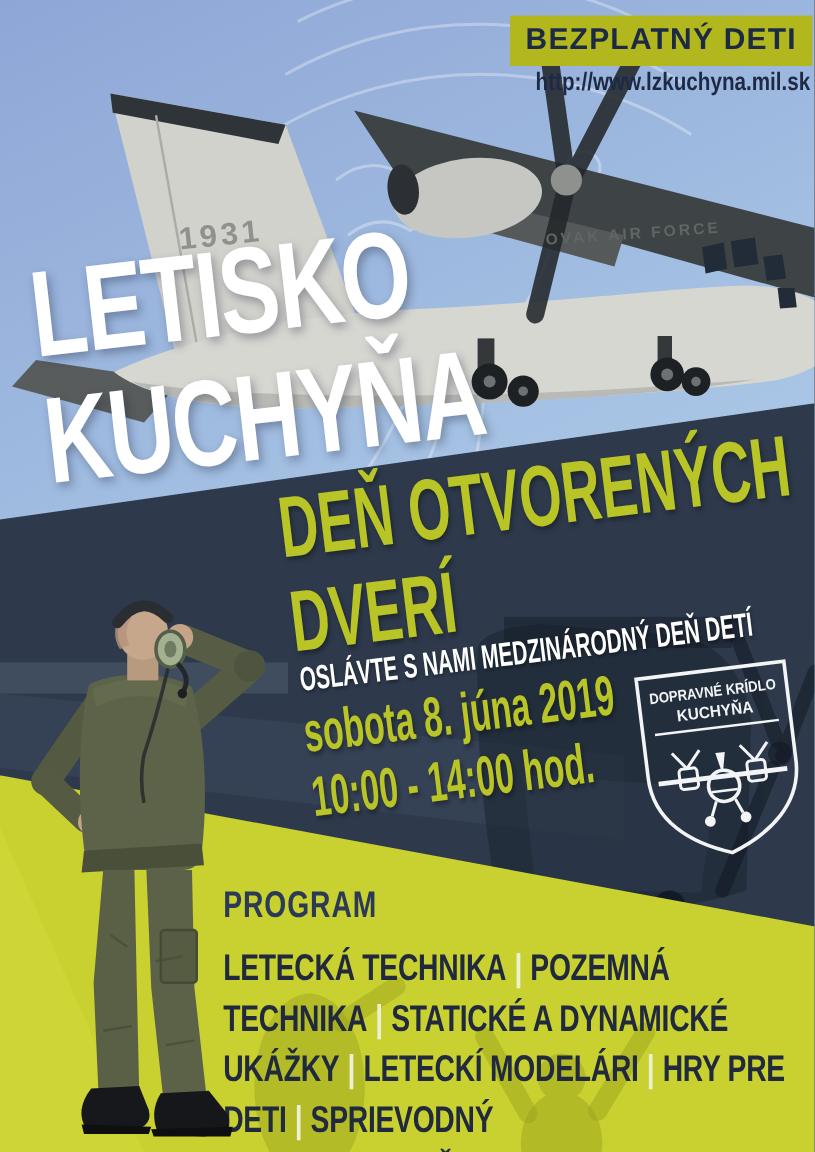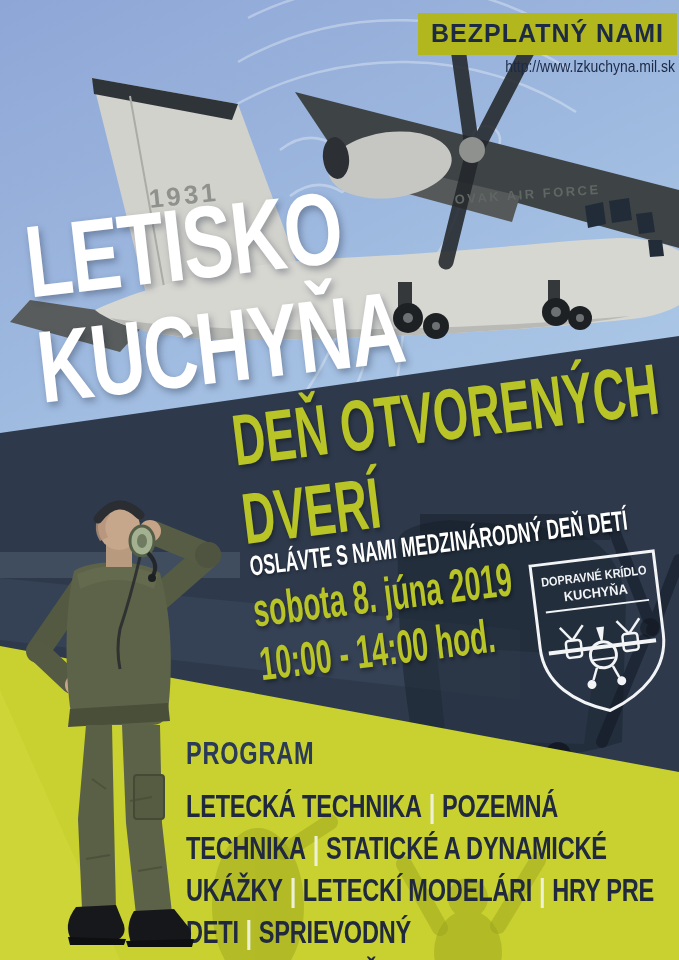--- a/index.html
+++ b/index.html
@@ -11,21 +11,21 @@
   .layer{position:absolute;left:0;top:0;width:679px;height:960px;pointer-events:none;}
   
   .free-badge{
     position:absolute;top:13px;right:2px;z-index:7;
     background:var(--badge_bg,#b2b71d);color:var(--navy_text,#1c2a46);
     font-size:25px;font-weight:700;letter-spacing:1px;
     padding:6px 13px 7px 13px;white-space:nowrap;
   }
   .website{
     position:absolute;top:57px;right:4px;z-index:7;
-    color:var(--navy_text,#1c2a46);font-size:17px;font-weight:400;white-space:nowrap;
+    color:var(--navy_text,#1c2a46);font-size:21px;font-weight:700;white-space:nowrap;
   }
   .website .cond{display:inline-block;transform:scaleX(0.82);transform-origin:100% 0;}
   
   .title{position:absolute;left:20px;top:210px;z-index:6;transform:rotate(-6.5deg);transform-origin:0 0;
          color:#fff;font-weight:700;line-height:106px;font-size:102px;letter-spacing:-2px;
          text-shadow:3px 4px 9px rgba(25,35,55,.35);white-space:nowrap;}
   .title .line{display:block;height:106px;}
   .title .cond{display:inline-block;transform:scaleX(0.74);transform-origin:0 0;}
   
   .dark-band{
@@ -126,21 +126,21 @@
       <polygon points="585,206 603,202 606,224 588,228"></polygon>
       <polygon points="609,201 629,198 632,220 612,223"></polygon>
       <polygon points="636,214 652,212 655,232 639,234"></polygon>
       <polygon points="648,240 662,240 664,256 650,257"></polygon>
     </g>
 
     <text x="150" y="208" transform="rotate(-6 150 208)" font-size="26" font-weight="700" fill="#8f918c" letter-spacing="3" font-family="Liberation Sans, sans-serif">1931</text>
     <text x="455" y="204" transform="rotate(-4 455 204)" font-size="13" font-weight="700" fill="#5f6663" letter-spacing="2.5" font-family="Liberation Sans, sans-serif">OVAK AIR FORCE</text>
   </svg>
 
-  <div class="free-badge">BEZPLATNÝ NAMI</div>
+  <div class="free-badge">BEZPLATNÝ DETI</div>
 
   <div class="website"><span class="cond">http://www.lzkuchyna.mil.sk</span></div>
 
   <div class="title">
     <span class="line"><span class="cond">LETISKO</span></span>
     <span class="line"><span class="cond">KUCHYŇA</span></span>
   </div>
 
   <div class="dark-band">
 

